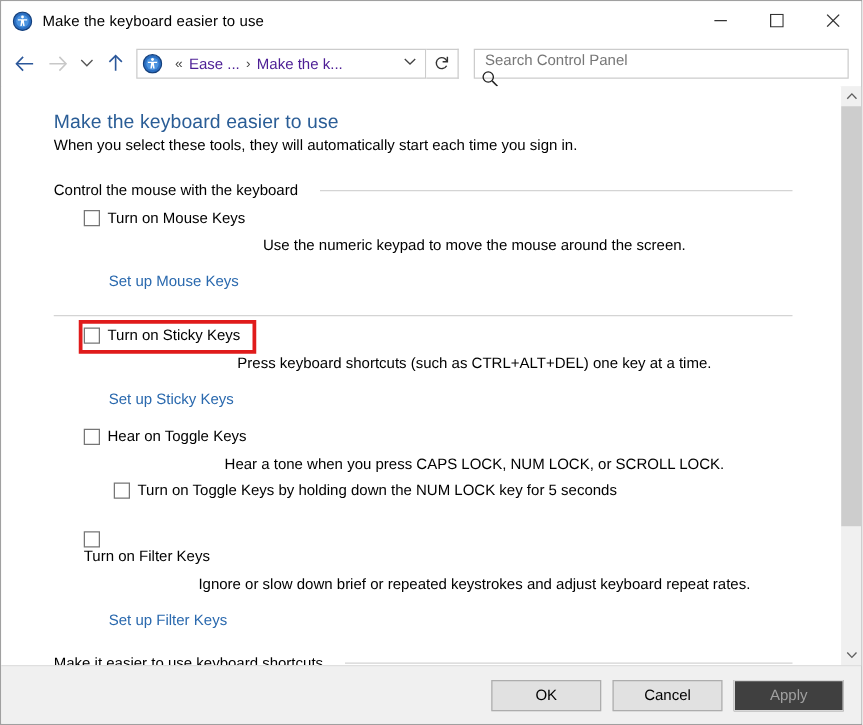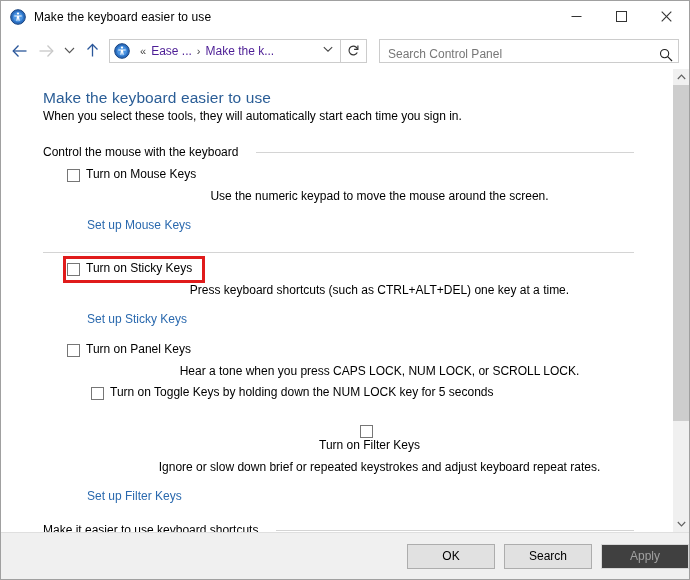--- a/index.html
+++ b/index.html
@@ -134,23 +134,24 @@
     justify-content: center;
     box-sizing: border-box;
     cursor: default;
   }
   .searchbox {
     width: 300px;
     height: 24px;
     border: 1px solid #cccccc;
     background: #ffffff;
     display: flex;
-    align-items: flex-end;
+    align-items: flex-start;
     margin-left: 12px;
     box-sizing: border-box;
+    flex-direction: column;
   }
   .search-input {
     flex: 1 1 auto;
     border: none;
     outline: none;
     font-family: "Liberation Sans", sans-serif;
     font-size: 12px;
     color: #000000;
     padding-left: 8px;
     background: transparent;
@@ -212,21 +213,21 @@
     padding-right: 6px;
   }
   .section-rule {
     flex: 1 1 auto;
     height: 1px;
     background: #d4d4d4;
   }
 
   .row {
     display: flex;
-    align-items: center;
+    align-items: flex-start;
     margin-bottom: 2px;
     position: relative;
   }
   .row.opt { padding-left: 24px; }
   .row.opt.nested { padding-left: 48px; }
 
   .cb {
     width: 13px;
     height: 13px;
     border: 1px solid #767676;
@@ -316,20 +317,21 @@
 
   
   .footer {
     height: 47px;
     min-height: 47px;
     background: #f0f0f0;
     border-top: 1px solid #dfdfdf;
     display: flex;
     align-items: center;
     justify-content: flex-end;
+    padding-right: 14px;
     box-sizing: border-box;
   }
   .btn {
     width: 88px;
     height: 25px;
     border: 1px solid #adadad;
     background: #e1e1e1;
     font-family: "Liberation Sans", sans-serif;
     font-size: 12px;
     color: #000000;
@@ -472,21 +474,21 @@
             <span class="highlight-box" style="border-color: rgb(224, 27, 27);"></span>
             <span class="cb"></span>
             <span class="cb-label">Turn on Sticky Keys</span>
           </div>
           <div class="desc">Press keyboard shortcuts (such as CTRL+ALT+DEL) one key at a time.</div>
           <a class="link">Set up Sticky Keys</a>
 
           
           <div class="row opt">
             <span class="cb"></span>
-            <span class="cb-label">Turn on Panel Keys</span>
+            <span class="cb-label">Hear on Toggle Keys</span>
           </div>
           <div class="desc">Hear a tone when you press CAPS LOCK, NUM LOCK, or SCROLL LOCK.</div>
           <div class="row opt nested">
             <span class="cb"></span>
             <span class="cb-label">Turn on Toggle Keys by holding down the NUM LOCK key for 5 seconds</span>
           </div>
 
           <div class="gap-sm"></div>
 
           
@@ -520,17 +522,17 @@
       <div class="sb-arrow">
         <svg width="9" height="6" viewBox="0 0 9 6">
           <path d="M0.8 1 L4.5 4.9 L8.2 1" fill="none" stroke="#606060" stroke-width="1.1"></path>
         </svg>
       </div>
     </div>
   </div>
 
   <div class="footer">
     <div class="btn">OK</div>
-    <div class="btn">Search</div>
+    <div class="btn">Cancel</div>
     <div class="btn disabled">Apply</div>
   </div>
 
 </div>
 
 </body></html>

